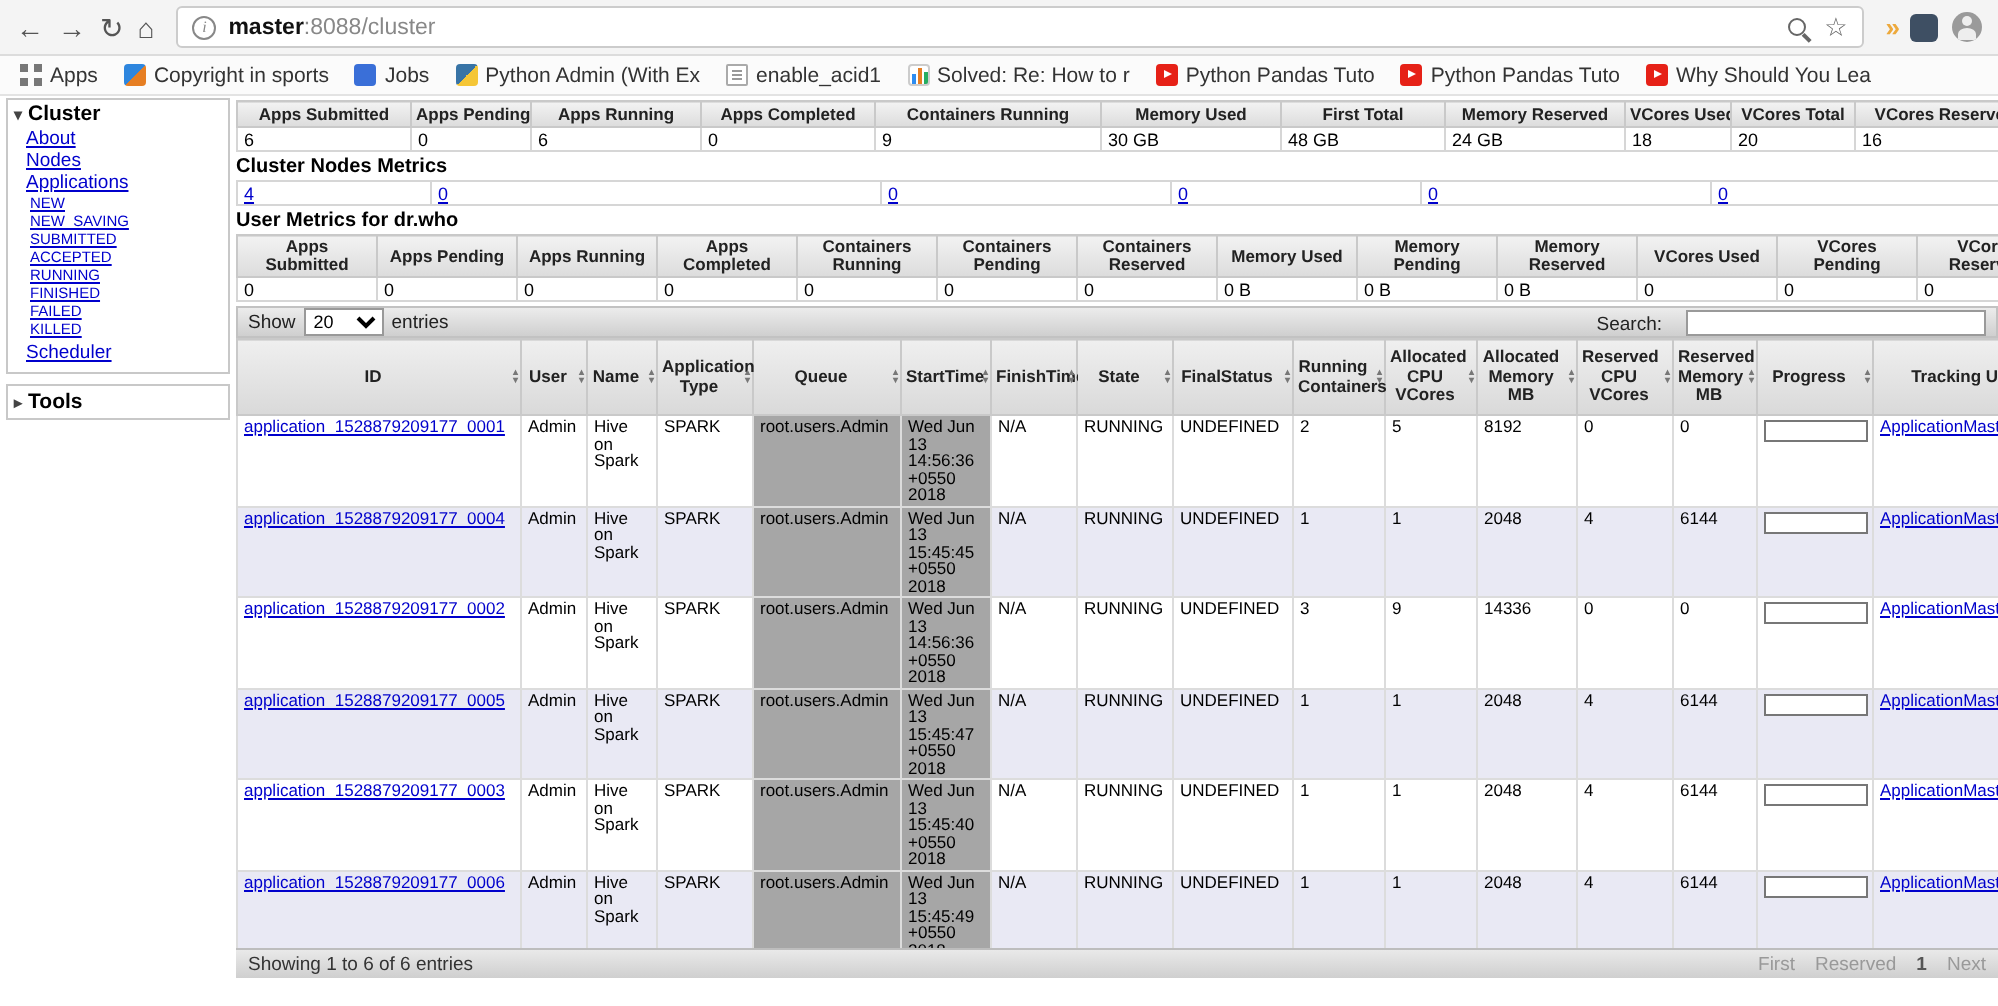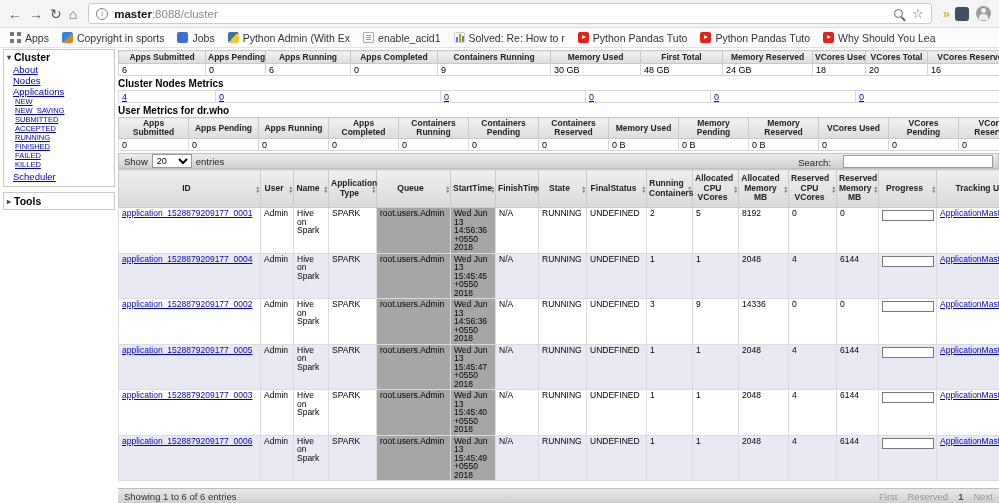--- a/index.html
+++ b/index.html
@@ -93,21 +93,21 @@
   .sort i{font-style:normal}
   .apps td{border:1px solid #dcdcdc;font-size:8.5px;line-height:8.5px;padding:1px 3px;
     vertical-align:top;overflow:hidden;background:#fff}
   .apps tbody tr:nth-child(even) td{background:#e9e9f4}
   .apps td.shaded{background:#a6a6a6 !important}
   .nw{white-space:nowrap}
   a.idlink{color:#0000cc;text-decoration:underline;font-size:8.5px}
   .pbar{width:52px;height:11px;border:1px solid #777;background:#fff;margin-top:1px}
   .pbar-fill{height:100%;background:#76b852}
 
-  .dt-footer{position:absolute;left:118px;right:0;bottom:0;height:15px;
+  .dt-footer{position:absolute;left:118px;right:0;bottom:14px;height:15px;
     background:linear-gradient(#e9e9e9,#cfcfcf);border-top:1px solid #bdbdbd;display:flex;
     align-items:center;justify-content:space-between;padding:0 6px;font-size:9.5px;color:#333}
   .pag{display:flex;gap:10px;color:#999}
   .pag span{cursor:pointer}
   .pag .cur{color:#555;font-weight:bold}
 </style>
 </head>
 <body>
 
 <div class="browser">

